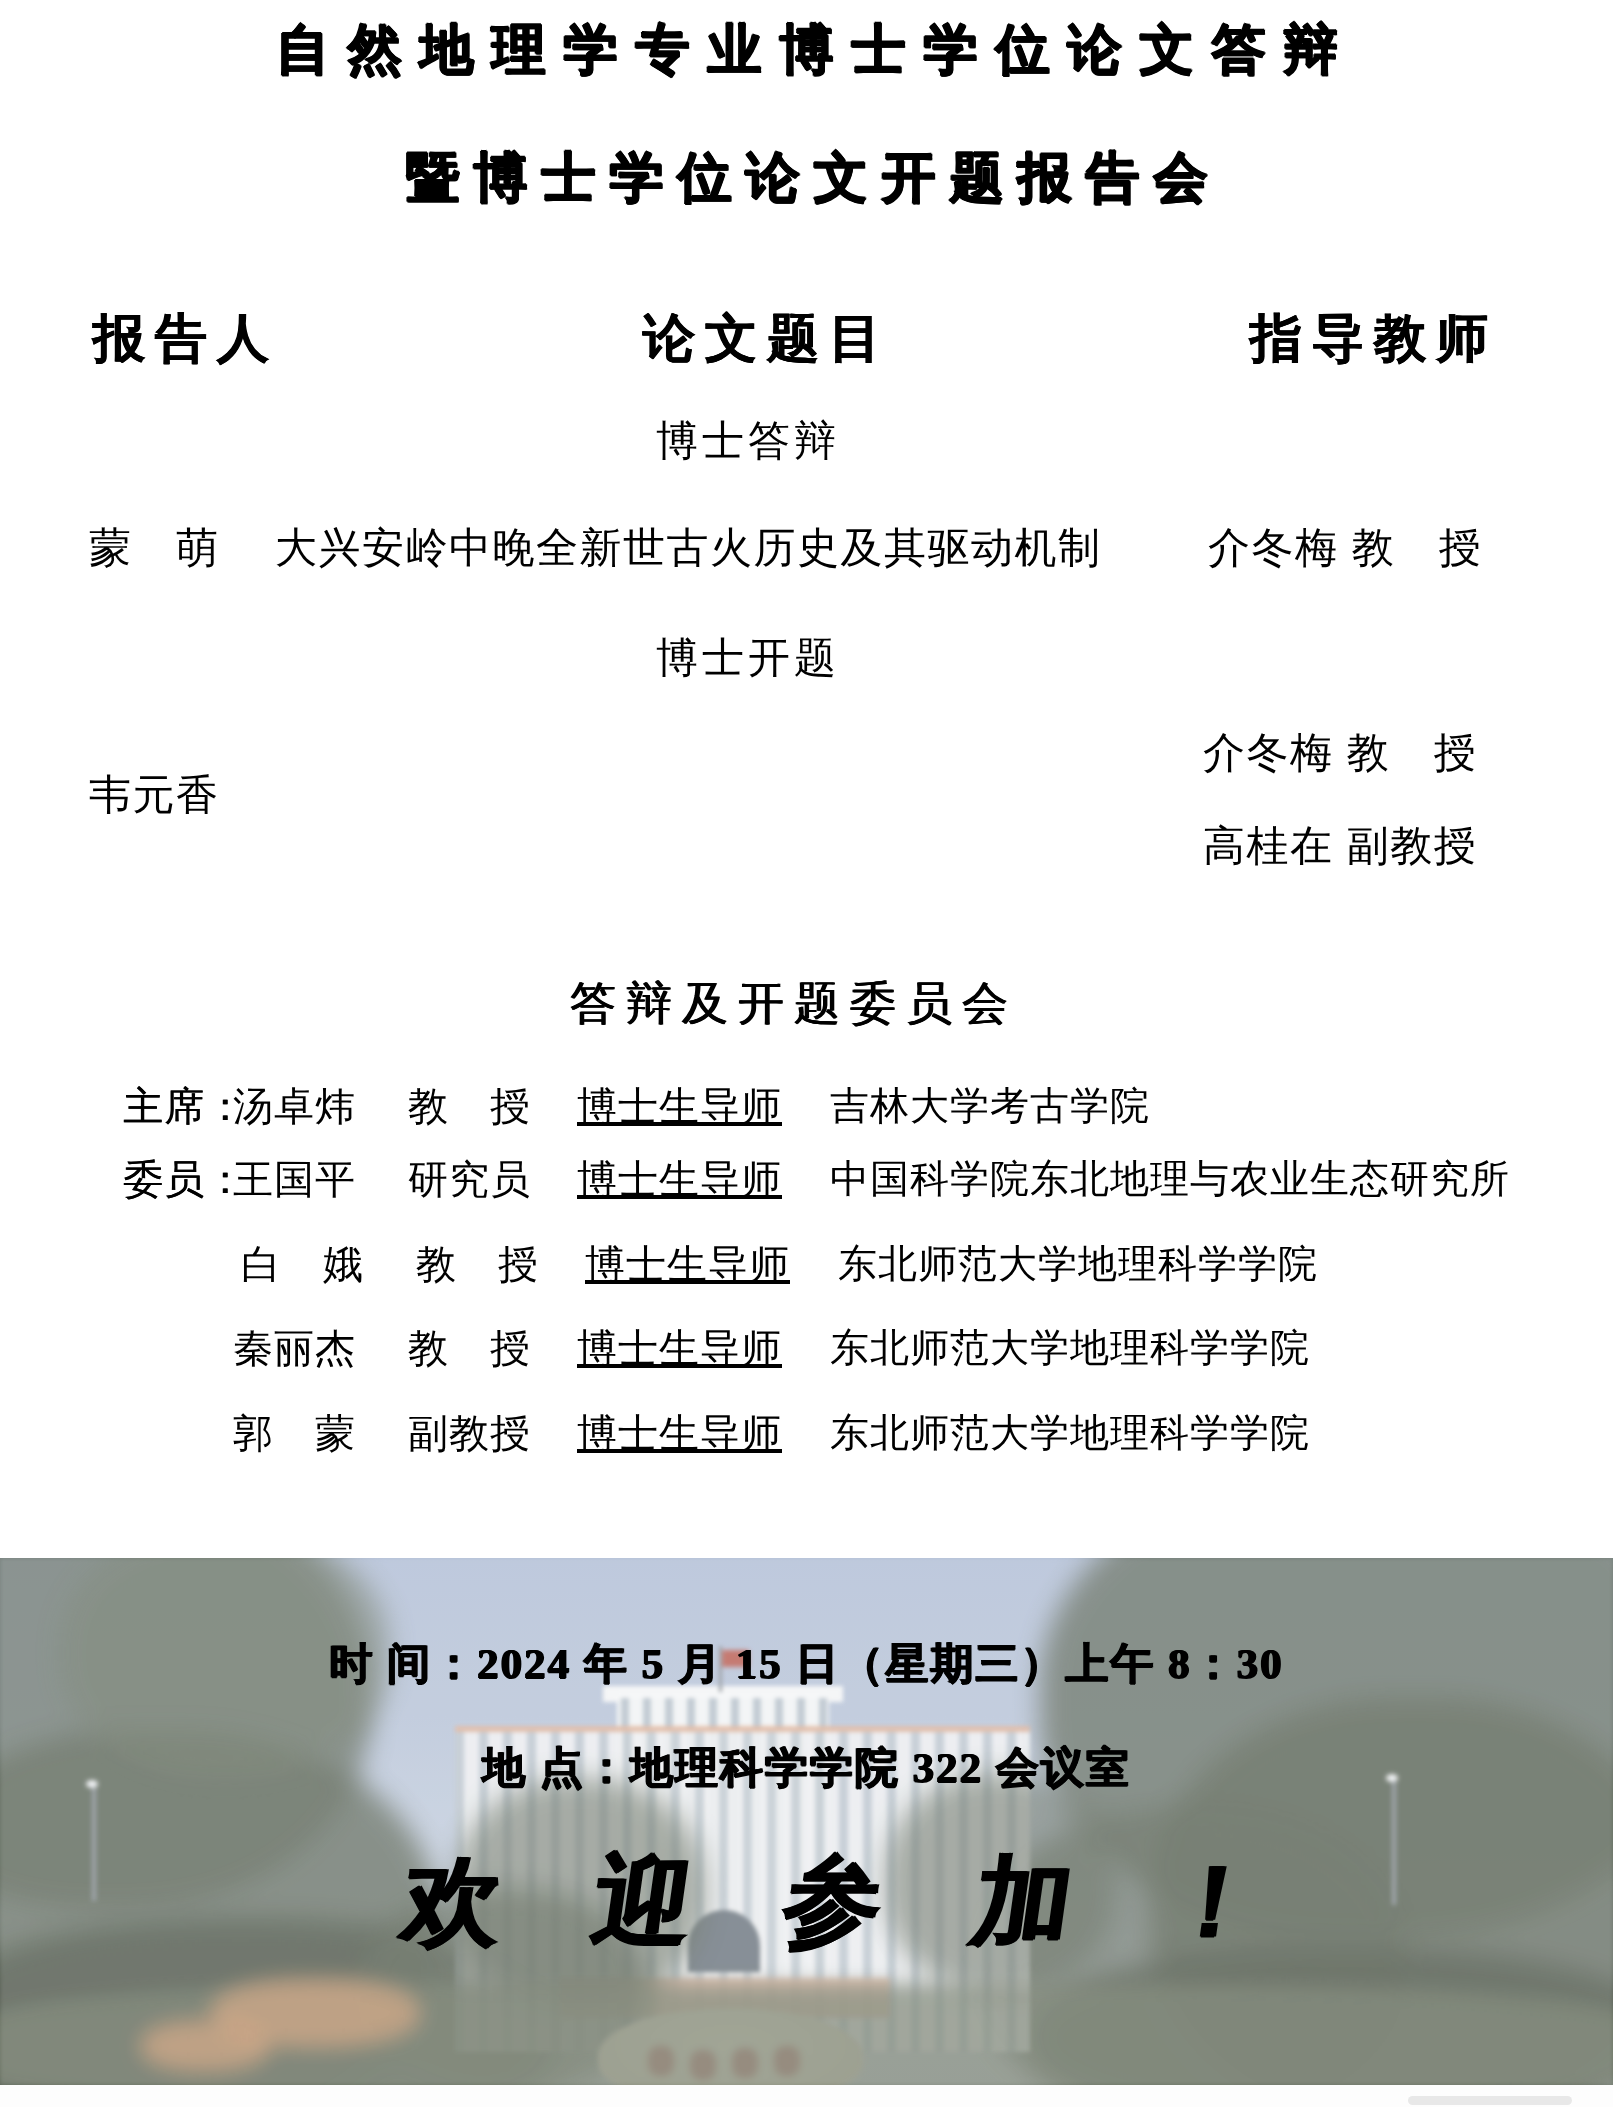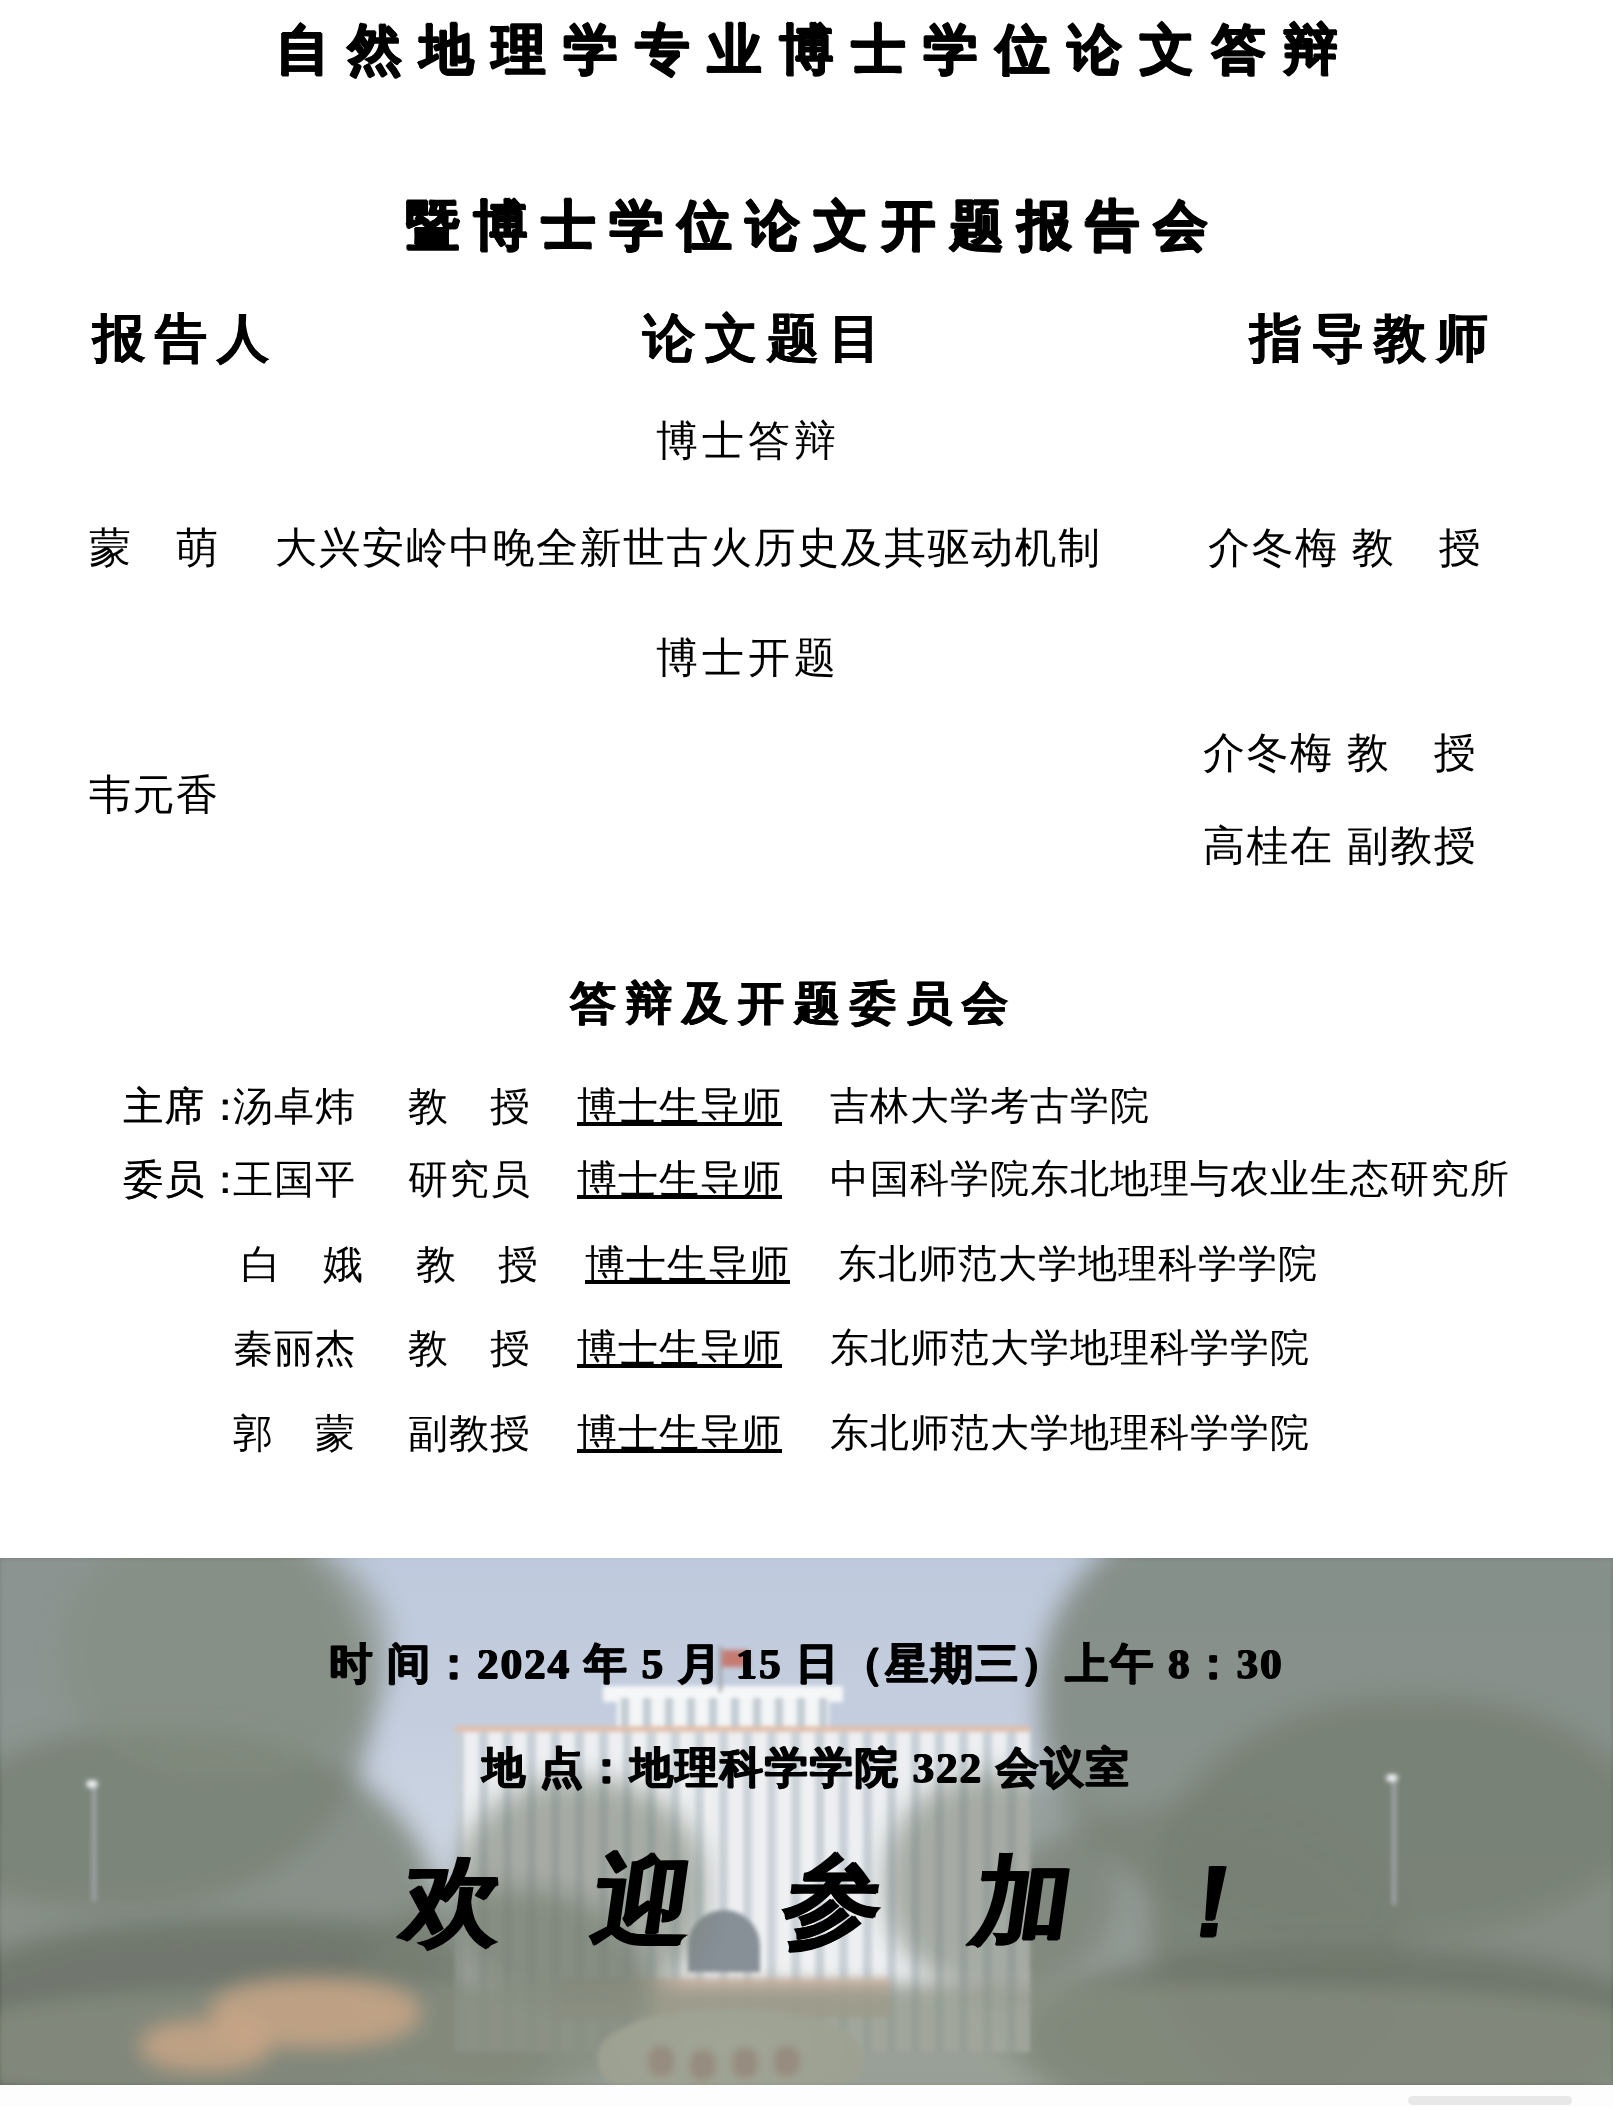--- a/index.html
+++ b/index.html
@@ -9,33 +9,33 @@
   }
   .abs{position:absolute;line-height:1;white-space:nowrap;}
 
   
   .main-title{
     left:50%;transform:translateX(-50%);
     font-size:54px;font-weight:900;letter-spacing:18px;padding-left:18px;
     text-shadow:1px 0 0 #000,-1px 0 0 #000,0 1px 0 #000,0 -1px 0 #000,1px 1px 0 #000;
   }
   .main-title.l1{top:22px;}
-  .main-title.l2{top:150px;letter-spacing:14px;padding-left:14px;margin-top:48px;}
+  .main-title.l2{top:150px;letter-spacing:14px;padding-left:14px;}
 
   
   .col-header{
     top:312px;font-size:52px;font-weight:700;letter-spacing:10px;
     text-shadow:0.6px 0 0 #000,-0.6px 0 0 #000;
   }
   .section-label{font-size:42px;letter-spacing:4px;}
   .sched{font-size:42px;letter-spacing:1.5px;}
 
   
   .committee-title{
-    top:980px;left:570px;font-size:46px;font-weight:700;letter-spacing:10px;
+    top:980px;left:570px;font-size:46px;font-weight:400;letter-spacing:10px;
     text-shadow:0.8px 0 0 #000,-0.8px 0 0 #000;
   }
   .crow span{position:absolute;line-height:1;white-space:nowrap;font-size:40px;letter-spacing:1px;}
   .crow .c-label{left:123px;font-weight:400;text-shadow:0.6px 0 0 #000;}
   .crow .c-name{left:233px;}
   .crow .c-rank{left:408px;}
   .crow .c-role{left:577px;text-decoration:underline;}
   .crow .c-aff{left:830px;font-size:39px;}
 
   

